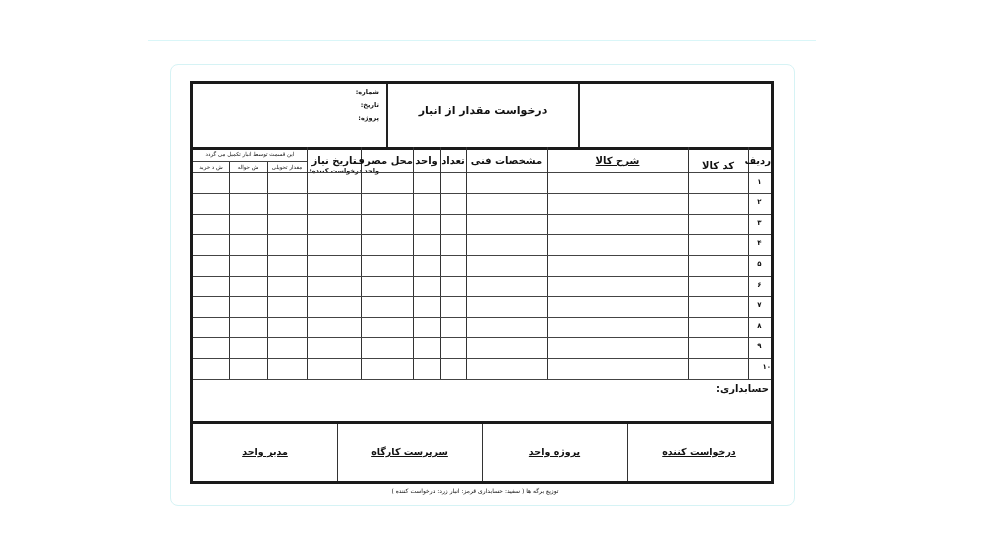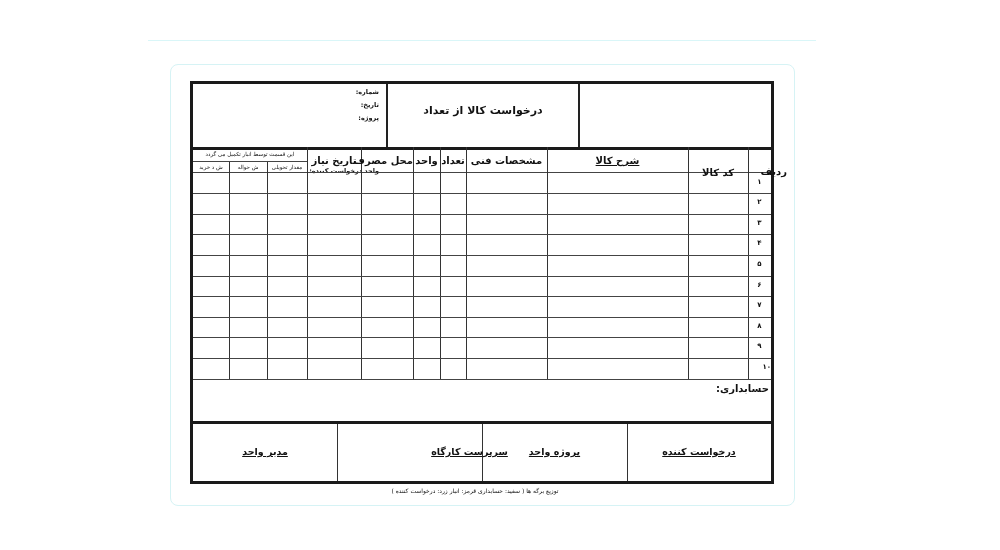--- a/index.html
+++ b/index.html
@@ -27,21 +27,21 @@
 
 <div class="top-line"></div>
 <div class="paper"></div>
 
 <div class="form">
 
   <div class="vl" style="left:193px; top:0; height:64px; width:2px; background:#222;"></div>
   <div class="vl" style="left:385px; top:0; height:64px; width:2px; background:#222;"></div>
   <div class="thick-h" style="left:0; top:63px; width:578px;"></div>
 
-  <div class="txt title" style="left:195px; top:20px; width:190px; text-align:center;">درخواست کالا از تعداد</div>
+  <div class="txt title" style="left:195px; top:20px; width:190px; text-align:center;">درخواست مقدار از انبار</div>
 
   <div class="txt meta" style="right:392px; top:4px;">شماره:</div>
   <div class="txt meta" style="right:392px; top:17px;">تاریخ:</div>
   <div class="txt meta" style="right:392px; top:30px;">پروژه:</div>
   <div class="txt meta" style="right:392px; top:43px;margin-top:40px;">واحد درخواست کننده:</div>
 
   <div class="hl" style="left:0; top:88px; width:578px;"></div>
 
   <div class="vl" style="left:36px; top:77px; height:218px;"></div>
   <div class="vl" style="left:74px; top:77px; height:218px;"></div>
@@ -59,22 +59,22 @@
   <div class="txt tiny" style="left:0; top:80px; width:36px;">ش د خرید</div>
   <div class="txt tiny" style="left:36px; top:80px; width:38px;">ش حواله</div>
   <div class="txt tiny" style="left:74px; top:80px; width:40px;">مقدار تحویلی</div>
 
   <div class="txt hdr" style="left:114px; top:71px; width:54px;">تاریخ نیاز</div>
   <div class="txt hdr" style="left:168px; top:71px; width:52px;">محل مصرف</div>
   <div class="txt hdr" style="left:220px; top:71px; width:27px;">واحد</div>
   <div class="txt hdr" style="left:247px; top:71px; width:26px;">تعداد</div>
   <div class="txt hdr" style="left:273px; top:71px; width:81px;text-align:center;">مشخصات فنی</div>
   <div class="txt hdr" style="left:354px; top:71px; width:141px;text-decoration:underline;">شرح کالا</div>
-  <div class="txt hdr" style="left:495px; top:83px; width:60px;">کد کالا</div>
-  <div class="txt hdr" style="left:555px; top:82px; width:23px;margin-left:16px;">ردیف</div>
+  <div class="txt hdr" style="left:495px; top:76px; width:60px;">کد کالا</div>
+  <div class="txt hdr" style="left:555px; top:71px; width:23px;">ردیف</div>
 
   <div class="hl" style="left:0; top:109px; width:578px;"></div>
   <div class="hl" style="left:0; top:130px; width:578px;"></div>
   <div class="hl" style="left:0; top:150px; width:578px;"></div>
   <div class="hl" style="left:0; top:171px; width:578px;"></div>
   <div class="hl" style="left:0; top:192px; width:578px;"></div>
   <div class="hl" style="left:0; top:212px; width:578px;"></div>
   <div class="hl" style="left:0; top:233px; width:578px;"></div>
   <div class="hl" style="left:0; top:253px; width:578px;"></div>
   <div class="hl" style="left:0; top:274px; width:578px;"></div>
@@ -93,17 +93,17 @@
 
   <div class="txt hdr" style="right:2px; top:299px;">حسابداری:</div>
   <div class="thick-h" style="left:0; top:337px; width:578px;"></div>
 
   <div class="vl" style="left:144px; top:340px; height:57px;"></div>
   <div class="vl" style="left:289px; top:340px; height:57px;"></div>
   <div class="vl" style="left:434px; top:340px; height:57px;"></div>
 
   <div class="txt sig" style="left:434px; top:362px; width:144px;">درخواست کننده</div>
   <div class="txt sig" style="left:289px; top:362px; width:145px;">پروژه واحد</div>
-  <div class="txt sig" style="left:160px; top:362px; width:145px;padding-left:44px;">سرپرست کارگاه</div>
+  <div class="txt sig" style="left:144px; top:362px; width:145px;">سرپرست کارگاه</div>
   <div class="txt sig" style="left:0; top:362px; width:144px;">مدیر واحد</div>
 </div>
 
 <div class="txt foot" style="left:360px; top:487px; width:230px; text-align:center;">توزیع برگه ها ( سفید: حسابداری     قرمز: انبار     زرد: درخواست کننده )</div>
 
 </body></html>

